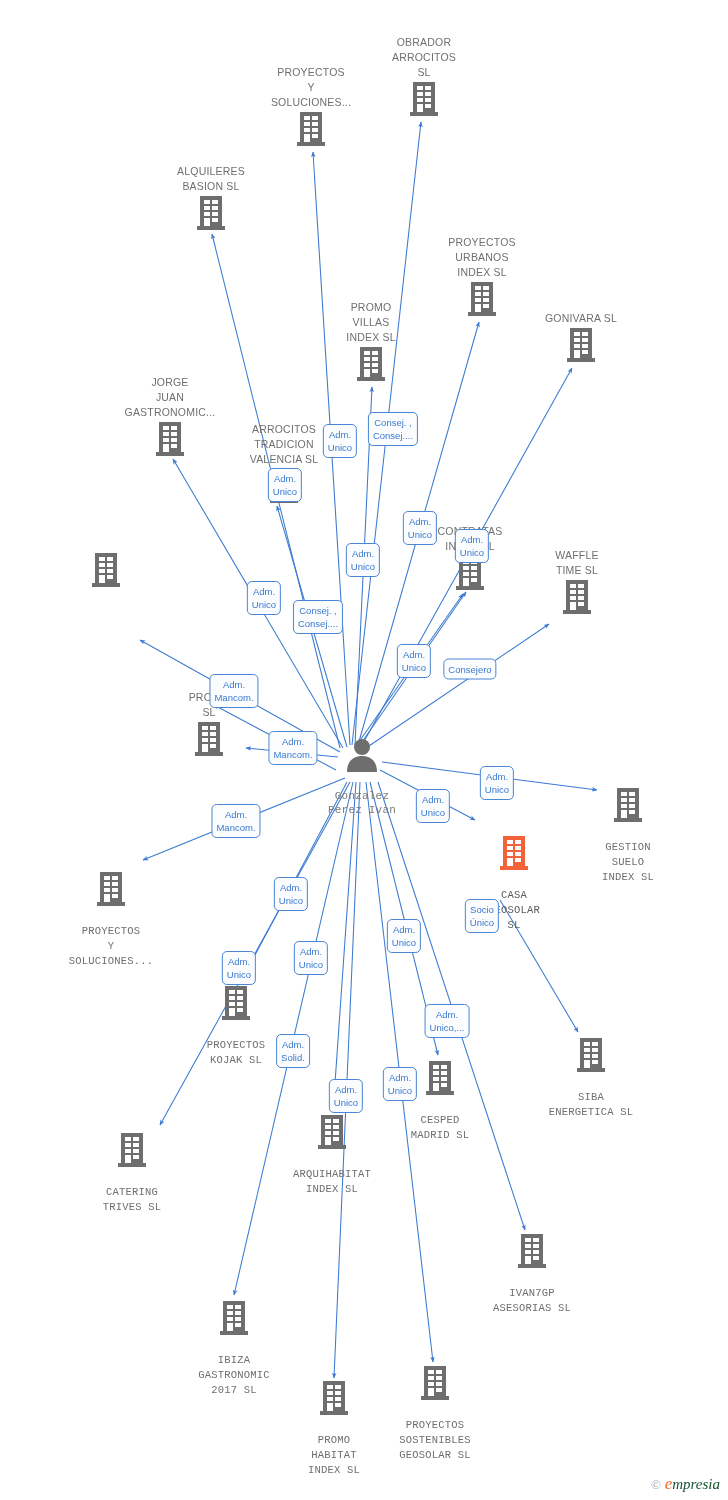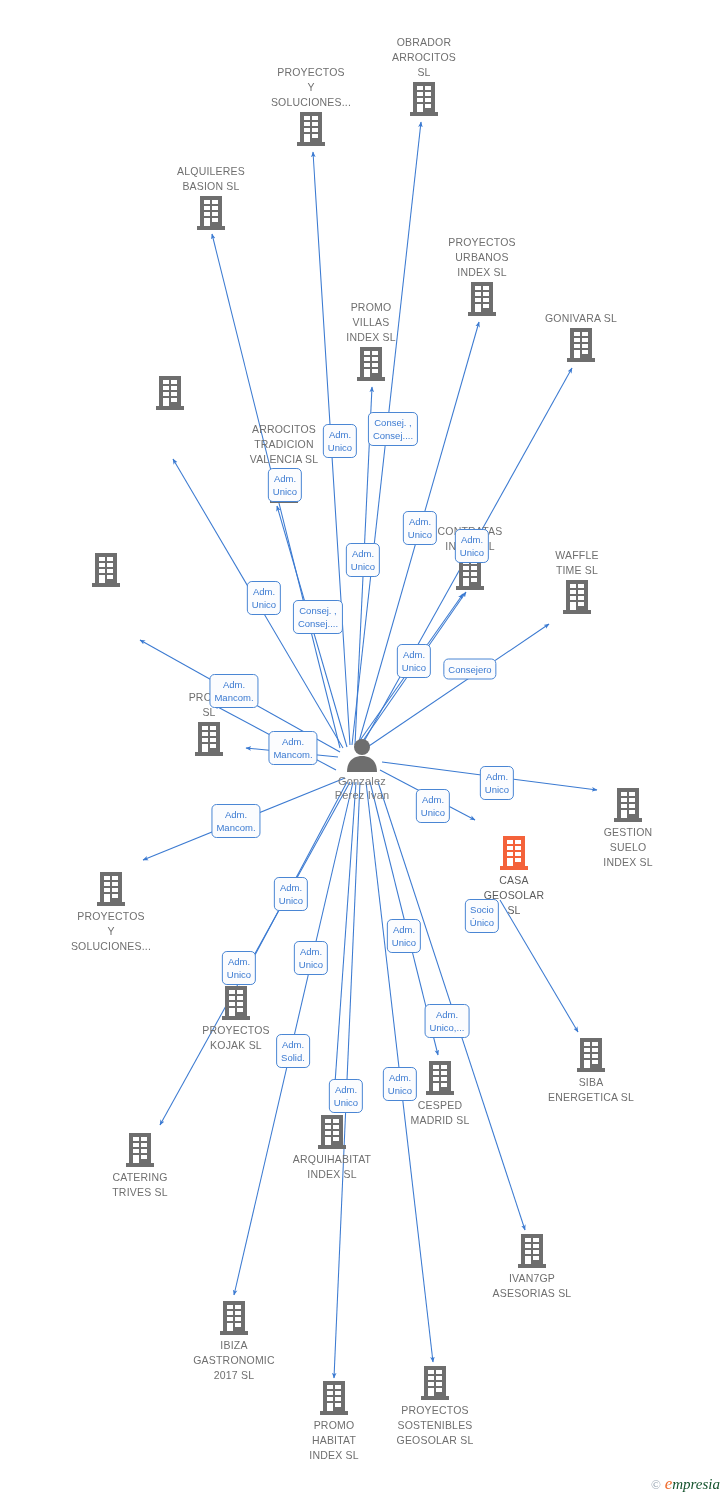--- a/index.html
+++ b/index.html
@@ -24,21 +24,21 @@
   }
   .node .glyph svg{display:inline-block;}
   .node .caption{
     display:block;
     font-size:10.5px;
     line-height:15px;
     color:#6f6f6f;
     letter-spacing:.2px;
     white-space:pre-line;
   }
-  .node.below .caption{margin-top:2px;}
+  .node.below .caption{margin-top:17px;font-family:Liberation Mono, monospace;}
   .node.above .caption{margin-bottom:1px;}
   .node.highlight .caption{color:#5c5c5c;}
 
   
   .person .caption{color:#7a7a7a;font-size:11px;line-height:14px;}
 
   
   .rel{
     position:absolute;
     box-sizing:border-box;
@@ -201,20 +201,23 @@
             <rect x="16" y="5" width="6" height="4" fill="#ffffff"></rect>
             <rect x="8" y="11" width="6" height="4" fill="#ffffff"></rect>
             <rect x="16" y="11" width="6" height="4" fill="#ffffff"></rect>
             <rect x="8" y="17" width="6" height="4" fill="#ffffff"></rect>
             <rect x="16" y="17" width="6" height="4" fill="#ffffff"></rect>
             <rect x="8" y="23" width="6" height="8" fill="#ffffff"></rect>
             <rect x="16" y="23" width="6" height="4" fill="#ffffff"></rect>
           </svg></span>
       </div>
       <div class="node above" style="left: 170px; top: 375px;">
+        <span class="caption">JORGE
+JUAN
+GASTRONOMIC...</span>
         <span class="glyph"><svg width="30" height="36" viewBox="0 0 30 36">
             <rect x="4" y="1" width="22" height="30" fill="#6e6e6e"></rect>
             <rect x="1" y="31" width="28" height="4" fill="#6e6e6e"></rect>
             <rect x="8" y="5" width="6" height="4" fill="#ffffff"></rect>
             <rect x="16" y="5" width="6" height="4" fill="#ffffff"></rect>
             <rect x="8" y="11" width="6" height="4" fill="#ffffff"></rect>
             <rect x="16" y="11" width="6" height="4" fill="#ffffff"></rect>
             <rect x="8" y="17" width="6" height="4" fill="#ffffff"></rect>
             <rect x="16" y="17" width="6" height="4" fill="#ffffff"></rect>
             <rect x="8" y="23" width="6" height="8" fill="#ffffff"></rect>
@@ -392,21 +395,21 @@
             <rect x="8" y="11" width="6" height="4" fill="#ffffff"></rect>
             <rect x="16" y="11" width="6" height="4" fill="#ffffff"></rect>
             <rect x="8" y="17" width="6" height="4" fill="#ffffff"></rect>
             <rect x="16" y="17" width="6" height="4" fill="#ffffff"></rect>
             <rect x="8" y="23" width="6" height="8" fill="#ffffff"></rect>
             <rect x="16" y="23" width="6" height="4" fill="#ffffff"></rect>
           </svg></span>
         <span class="caption">SIBA
 ENERGETICA SL</span>
       </div>
-      <div class="node below" style="left: 140px; top: 1132px;">
+      <div class="node below" style="left: 132px; top: 1132px;">
         <span class="glyph"><svg width="30" height="36" viewBox="0 0 30 36">
             <rect x="4" y="1" width="22" height="30" fill="#6e6e6e"></rect>
             <rect x="1" y="31" width="28" height="4" fill="#6e6e6e"></rect>
             <rect x="8" y="5" width="6" height="4" fill="#ffffff"></rect>
             <rect x="16" y="5" width="6" height="4" fill="#ffffff"></rect>
             <rect x="8" y="11" width="6" height="4" fill="#ffffff"></rect>
             <rect x="16" y="11" width="6" height="4" fill="#ffffff"></rect>
             <rect x="8" y="17" width="6" height="4" fill="#ffffff"></rect>
             <rect x="16" y="17" width="6" height="4" fill="#ffffff"></rect>
             <rect x="8" y="23" width="6" height="8" fill="#ffffff"></rect>

